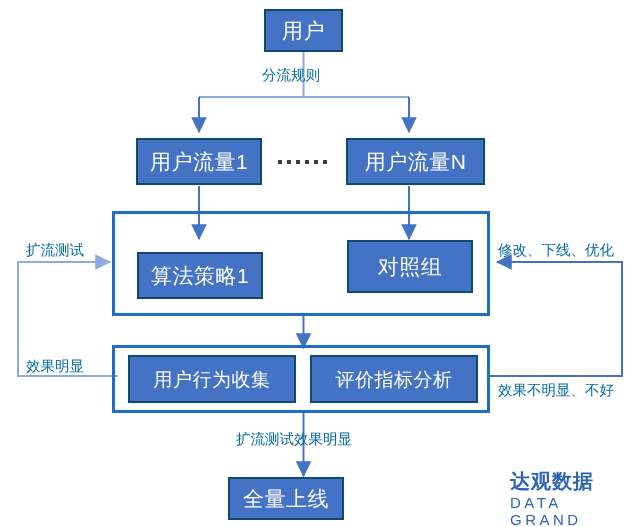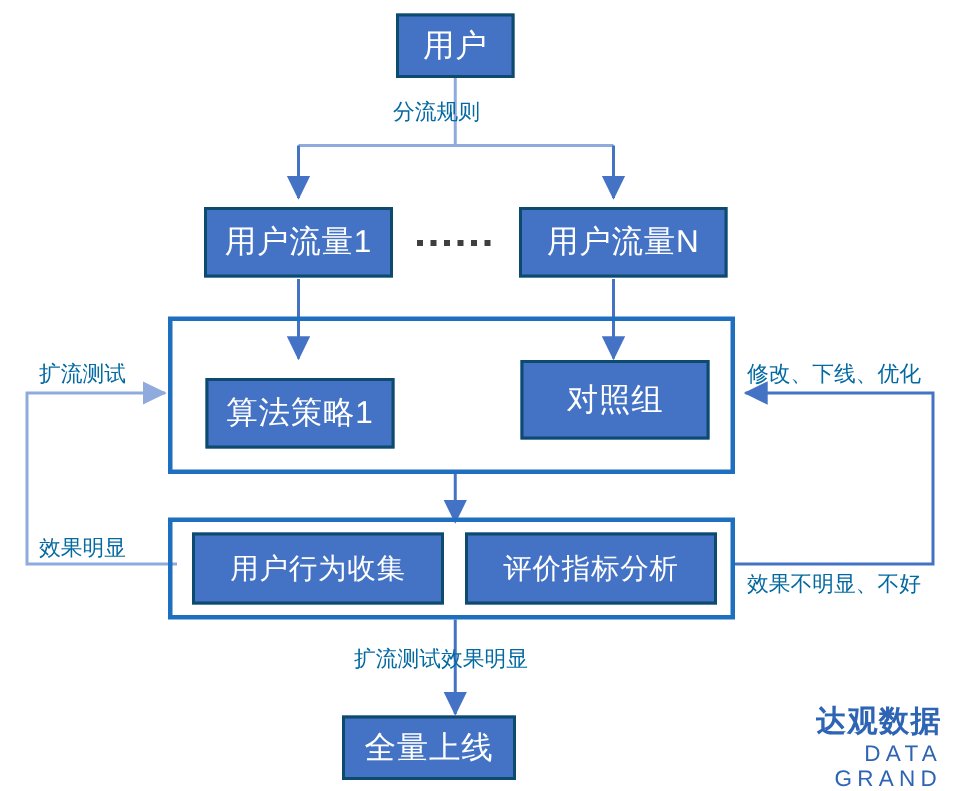--- a/index.html
+++ b/index.html
@@ -61,21 +61,21 @@
   }
   .ellipsis-dots i {
     display: block;
     width: 4px;
     height: 4px;
     background: #3f3f3f;
   }
   
   .logo {
     position: absolute;
-    text-align: right;
+    text-align: left;
     color: #2E64B4;
     user-select: none;
   }
   .logo .logo-cn {
     font-size: 20px;
     font-weight: bold;
     letter-spacing: 1px;
     line-height: 1.1;
   }
   .logo .logo-en {
@@ -170,20 +170,20 @@
   <div class="edge-label" style="left:262px; top:68px;">分流规则</div>
 
   <div class="edge-label" style="left:26px; top:243px;">扩流测试</div>
 
   <div class="edge-label" style="left:26px; top:359px;">效果明显</div>
 
   <div class="edge-label" style="left:498px; top:243px;">修改、下线、优化</div>
 
   <div class="edge-label" style="left:498px; top:359px;margin-top:24px;">效果不明显、不好</div>
 
-  <div class="edge-label" style="left:236px; top:433px;">扩流测试效果明显</div>
+  <div class="edge-label" style="left:236px; top:433px;font-family:Liberation Mono, monospace;">扩流测试效果明显</div>
 
   <div class="logo" style="left:510px; top:470px; width:118px;">
     <div class="logo-cn">达观数据</div>
     <div class="logo-en">DATA GRAND</div>
   </div>
 
 </div>
 
 </body></html>

